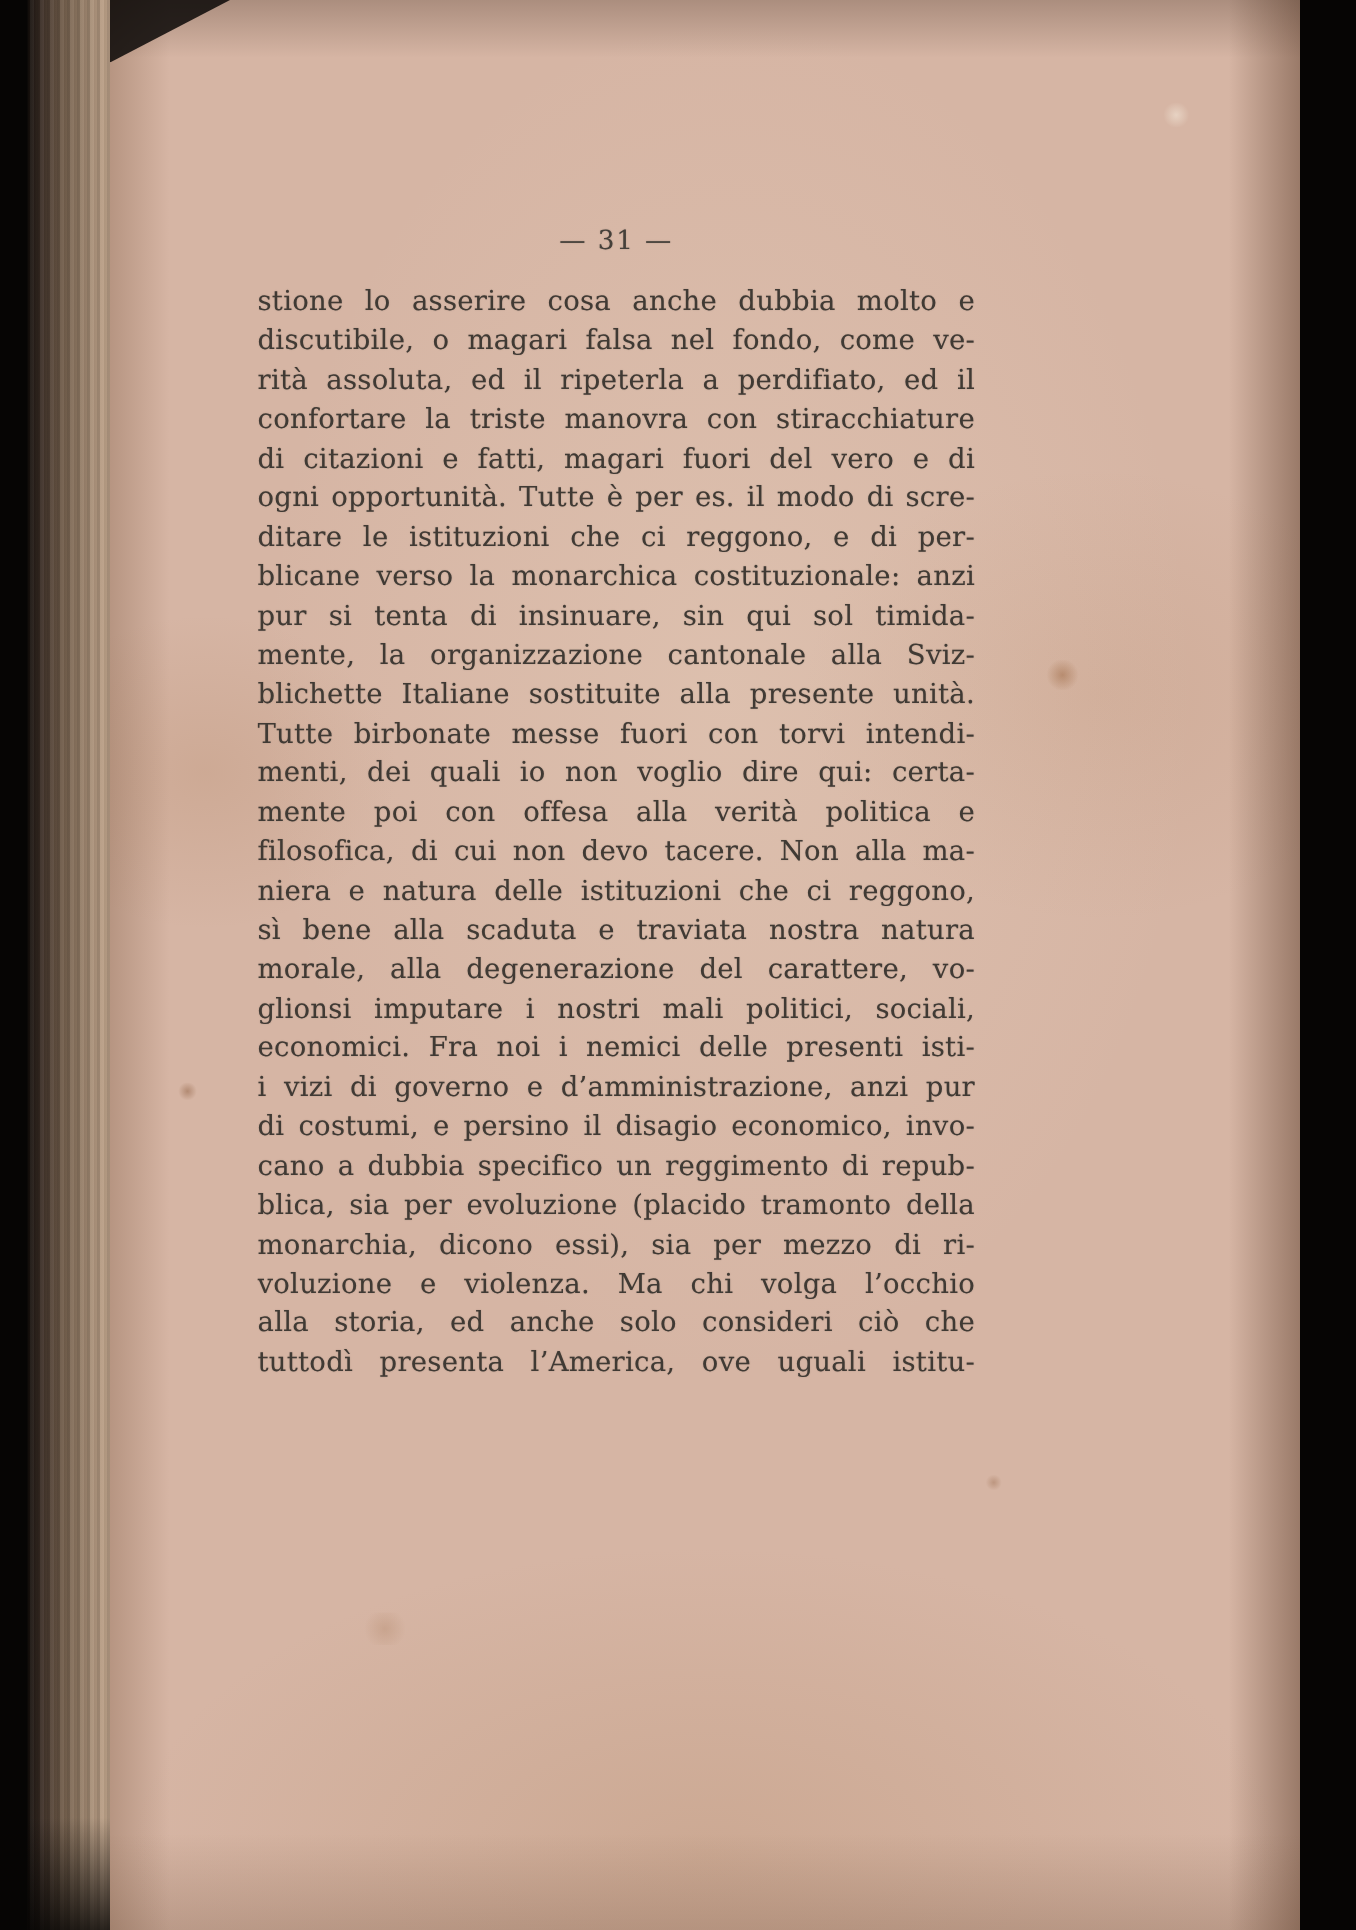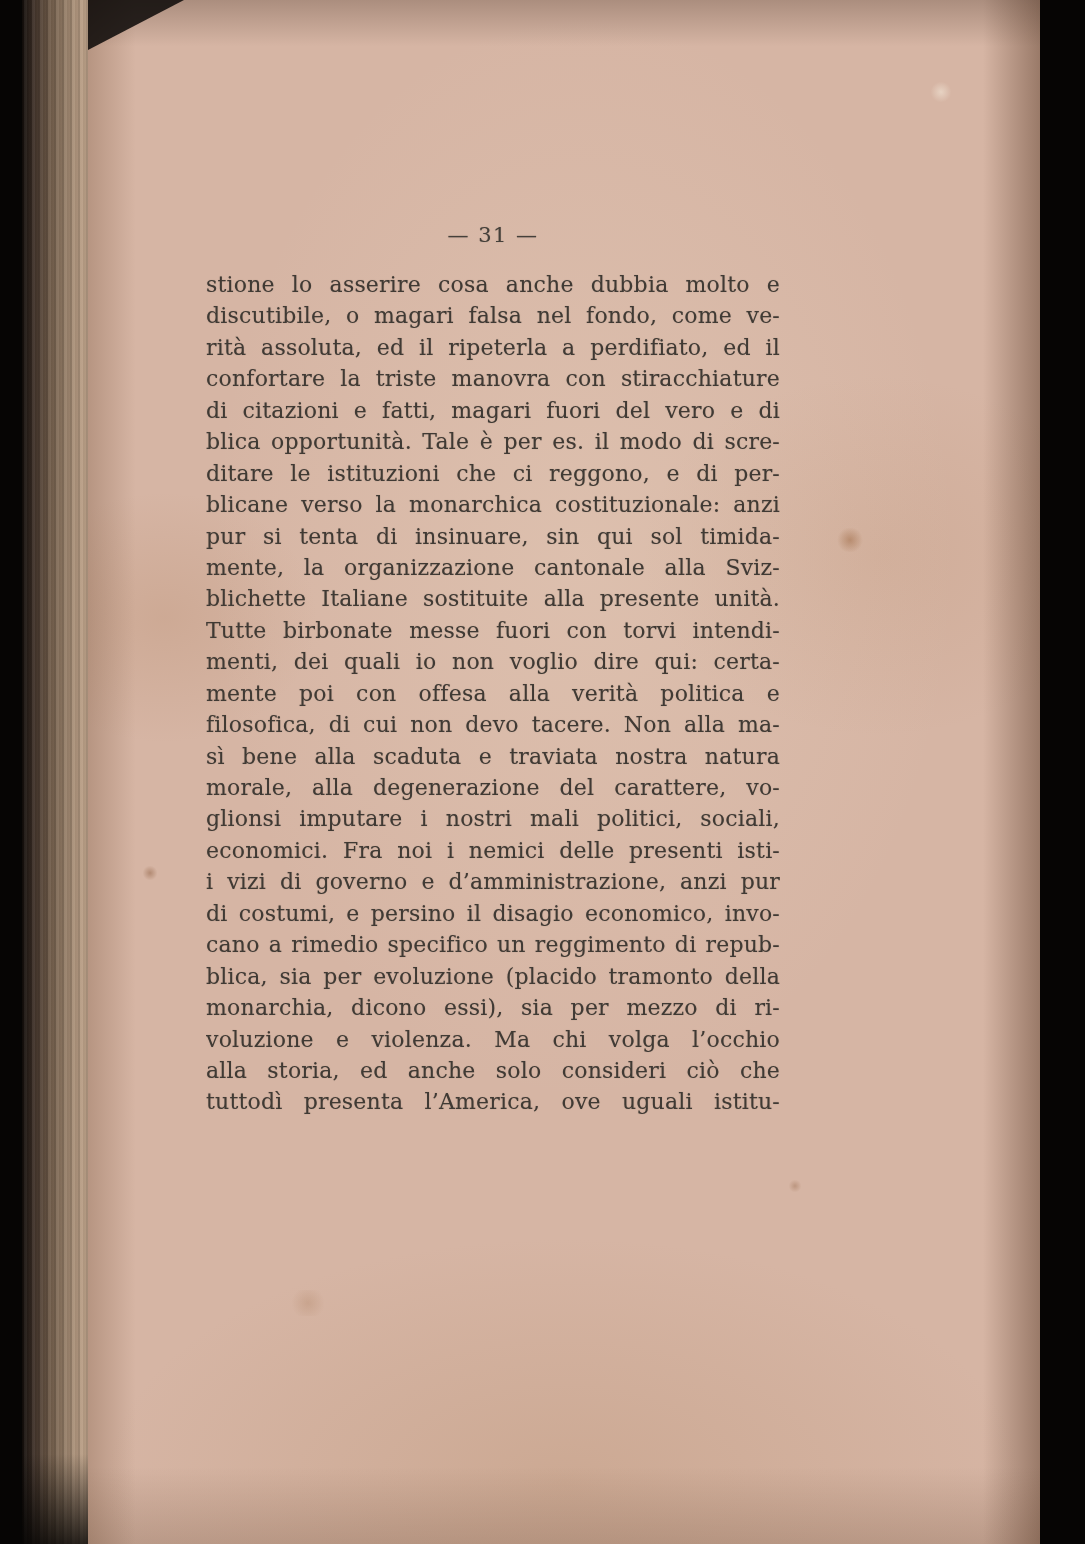--- a/index.html
+++ b/index.html
@@ -78,21 +78,20 @@
   .stain.s4 { left: 842px; top: 82px; width: 22px; height: 20px;
     background: radial-gradient(circle, rgba(245,235,220,0.55), rgba(245,235,220,0) 70%); }
   .stain.s5 { left: 700px; top: 1180px; width: 14px; height: 12px;
     background: radial-gradient(circle, rgba(130,80,45,0.30), rgba(130,80,45,0) 70%); }
   
   .content {
     position: absolute;
     left: 118px;
     top: 180px;
     width: 574px;
-    margin-top: 43px;
   }
   .page-number {
     text-align: center;
     font-size: 21px;
     line-height: 25px;
     color: #45403a;
     letter-spacing: 1.5px;
     margin-bottom: 21px;
     text-shadow: 0 0 1px rgba(64,58,52,0.4);
   }
@@ -122,37 +121,38 @@
     <div class="stain s5"></div>
 
     <div class="content">
       <div class="page-number">— 31 —</div>
       <div class="body-text">
           <div class="line">stione lo asserire cosa anche dubbia molto e</div>
           <div class="line">discutibile, o magari falsa nel fondo, come ve-</div>
           <div class="line">rità assoluta, ed il ripeterla a perdifiato, ed il</div>
           <div class="line">confortare la triste manovra con stiracchiature</div>
           <div class="line">di citazioni e fatti, magari fuori del vero e di</div>
-          <div class="line">blica opportunità. Tale è per es. il modo di scre-</div>
+          <div class="line">ogni opportunità. Tutte è per es. il modo di scre-</div>
           <div class="line">ditare le istituzioni che ci reggono, e di per-</div>
           <div class="line">blicane verso la monarchica costituzionale: anzi</div>
           <div class="line">pur si tenta di insinuare, sin qui sol timida-</div>
           <div class="line">mente, la organizzazione cantonale alla Sviz-</div>
           <div class="line">blichette Italiane sostituite alla presente unità.</div>
           <div class="line">Tutte birbonate messe fuori con torvi intendi-</div>
           <div class="line">menti, dei quali io non voglio dire qui: certa-</div>
           <div class="line">mente poi con offesa alla verità politica e</div>
           <div class="line">filosofica, di cui non devo tacere. Non alla ma-</div>
+          <div class="line">niera e natura delle istituzioni che ci reggono,</div>
           <div class="line">sì bene alla scaduta e traviata nostra natura</div>
           <div class="line">morale, alla degenerazione del carattere, vo-</div>
           <div class="line">glionsi imputare i nostri mali politici, sociali,</div>
           <div class="line">economici. Fra noi i nemici delle presenti isti-</div>
           <div class="line">i vizi di governo e d’amministrazione, anzi pur</div>
           <div class="line">di costumi, e persino il disagio economico, invo-</div>
-          <div class="line">cano a rimedio specifico un reggimento di repub-</div>
+          <div class="line">cano a dubbia specifico un reggimento di repub-</div>
           <div class="line">blica, sia per evoluzione (placido tramonto della</div>
           <div class="line">monarchia, dicono essi), sia per mezzo di ri-</div>
           <div class="line">voluzione e violenza. Ma chi volga l’occhio</div>
           <div class="line">alla storia, ed anche solo consideri ciò che</div>
           <div class="line">tuttodì presenta l’America, ove uguali istitu-</div>
         </div>
     </div>
   </div>
 
   <div class="corner-tl"></div>

